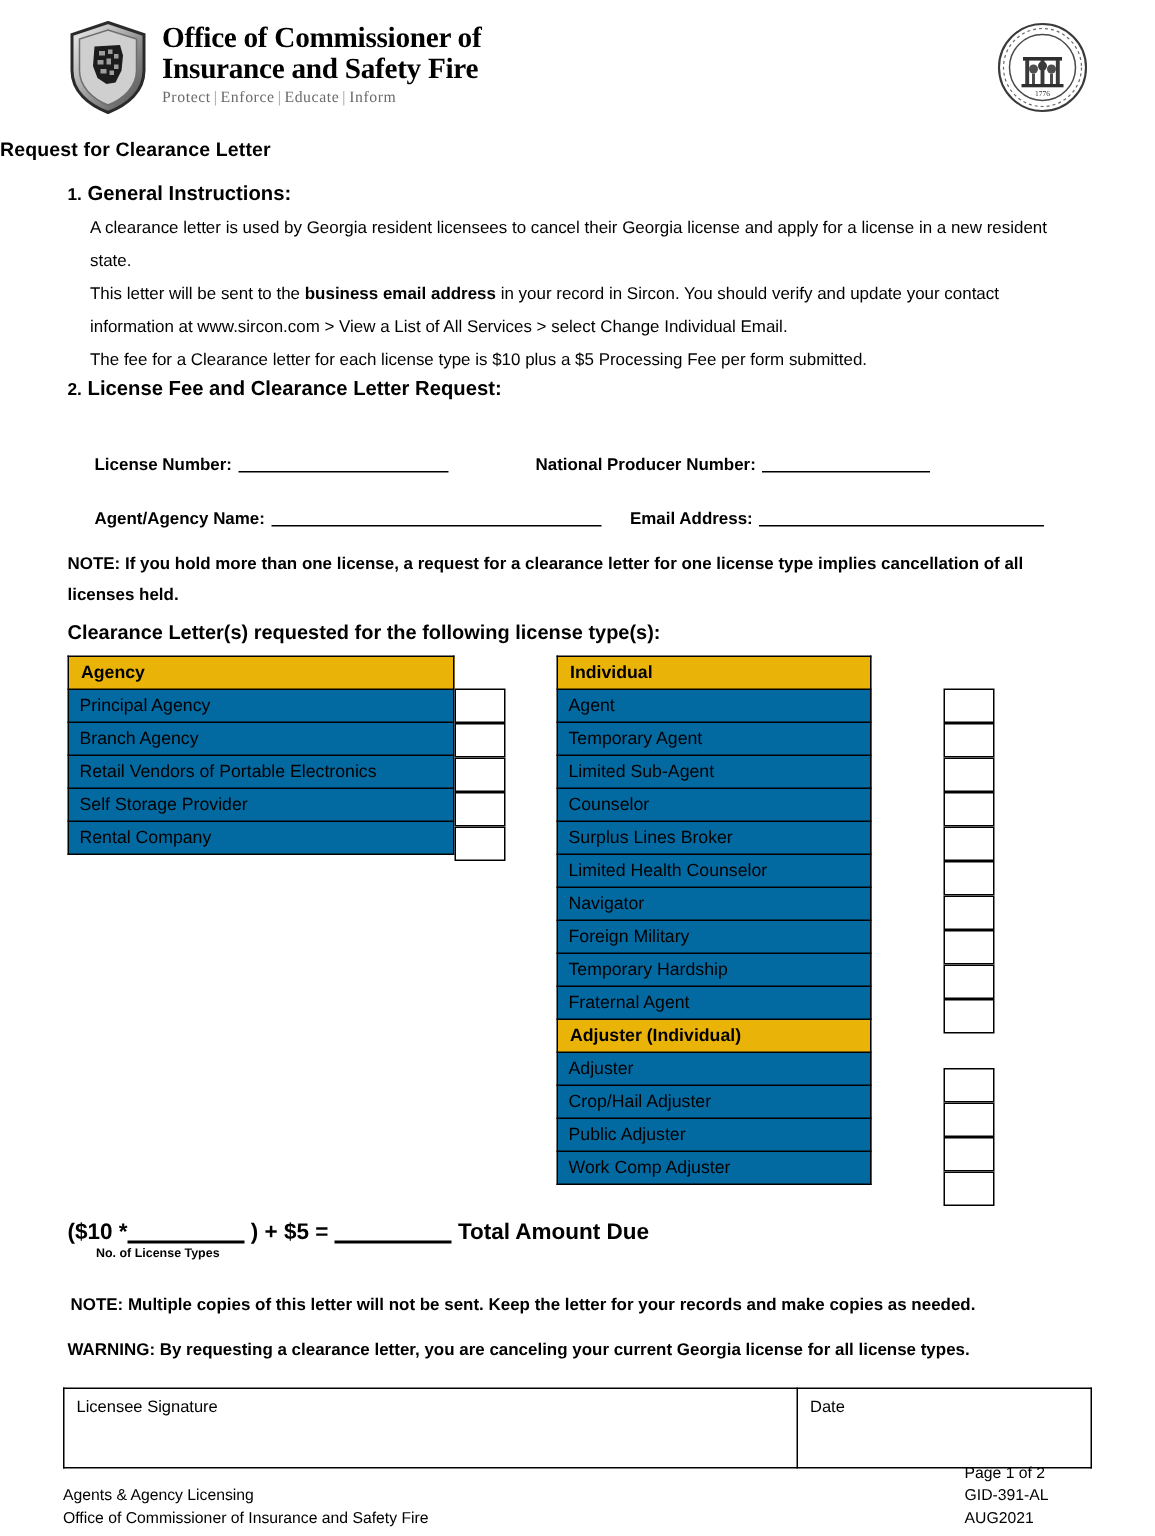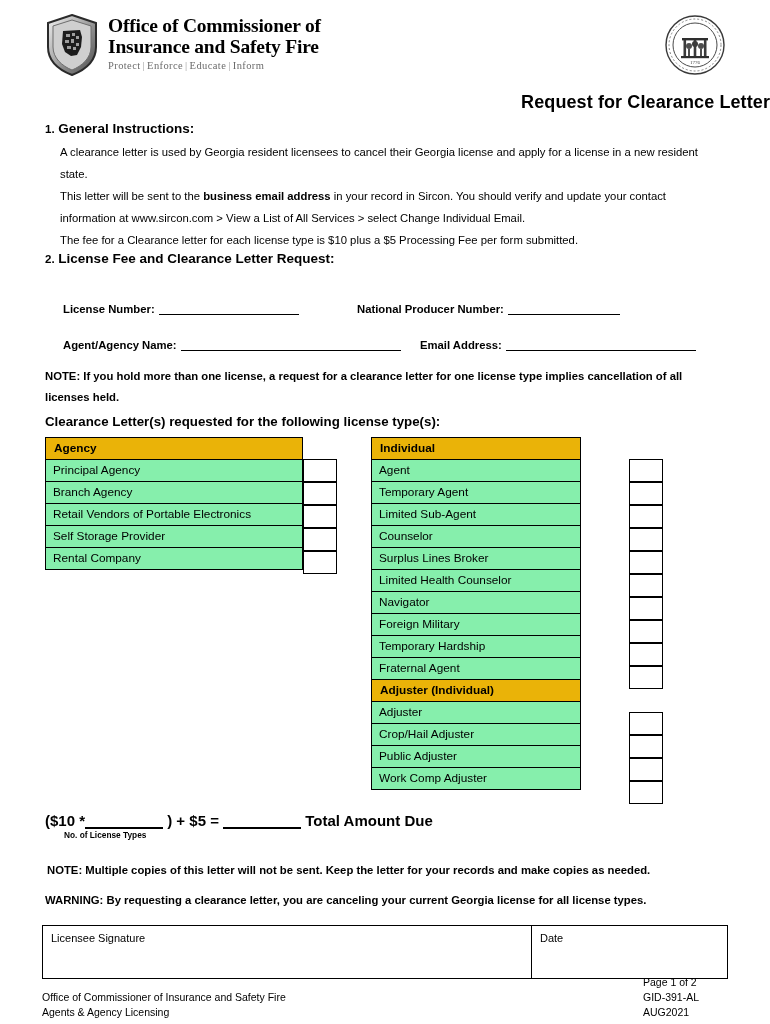--- a/index.html
+++ b/index.html
@@ -61,22 +61,22 @@
     position: absolute;
     left: 664px; top: 14px;
     width: 62px; height: 62px;
   }
 
   
   .doc-title {
     position: absolute;
     left: 0; top: 92px;
     width: 770px;
-    text-align: right;
-    font-size: 18px;
+    text-align: left;
+    font-size: 13px;
     font-weight: bold;
     letter-spacing: 0.1px;
   }
 
   
   .sec-head {
     position: absolute;
     font-size: 13.5px;
     font-weight: bold;
     white-space: nowrap;
@@ -145,21 +145,21 @@
   }
   .tbl-agency     { left: 45px;  top: 437px; width: 258px; }
   .tbl-individual { left: 371px; top: 437px; width: 210px; }
 
   .tbl td {
     border: 1.3px solid #000;
     height: 21px;
     padding: 0 0 0 7px;
     line-height: 21px;
     vertical-align: middle;
-    background: #86efac;
+    background: #0369a1;
   }
   .tbl td.hdr {
     background: #eab308;
     font-weight: bold;
     padding-left: 8px;
   }
 
   
   .cbx-col {
     position: absolute;
@@ -444,20 +444,20 @@
         <span>Licensee Signature</span>
       </td>
       <td>
         <span>Date</span>
       </td>
     </tr>
   </tbody>
 </table>
 
 <div class="footer-left">
+  <div>Agents &amp; Agency Licensing</div>
   <div>Office of Commissioner of Insurance and Safety Fire</div>
-  <div>Agents &amp; Agency Licensing</div>
 </div>
 <div class="footer-right">
   <div>Page 1 of 2</div>
   <div>GID-391-AL</div>
   <div>AUG2021</div>
 </div>
 
 </body></html>

